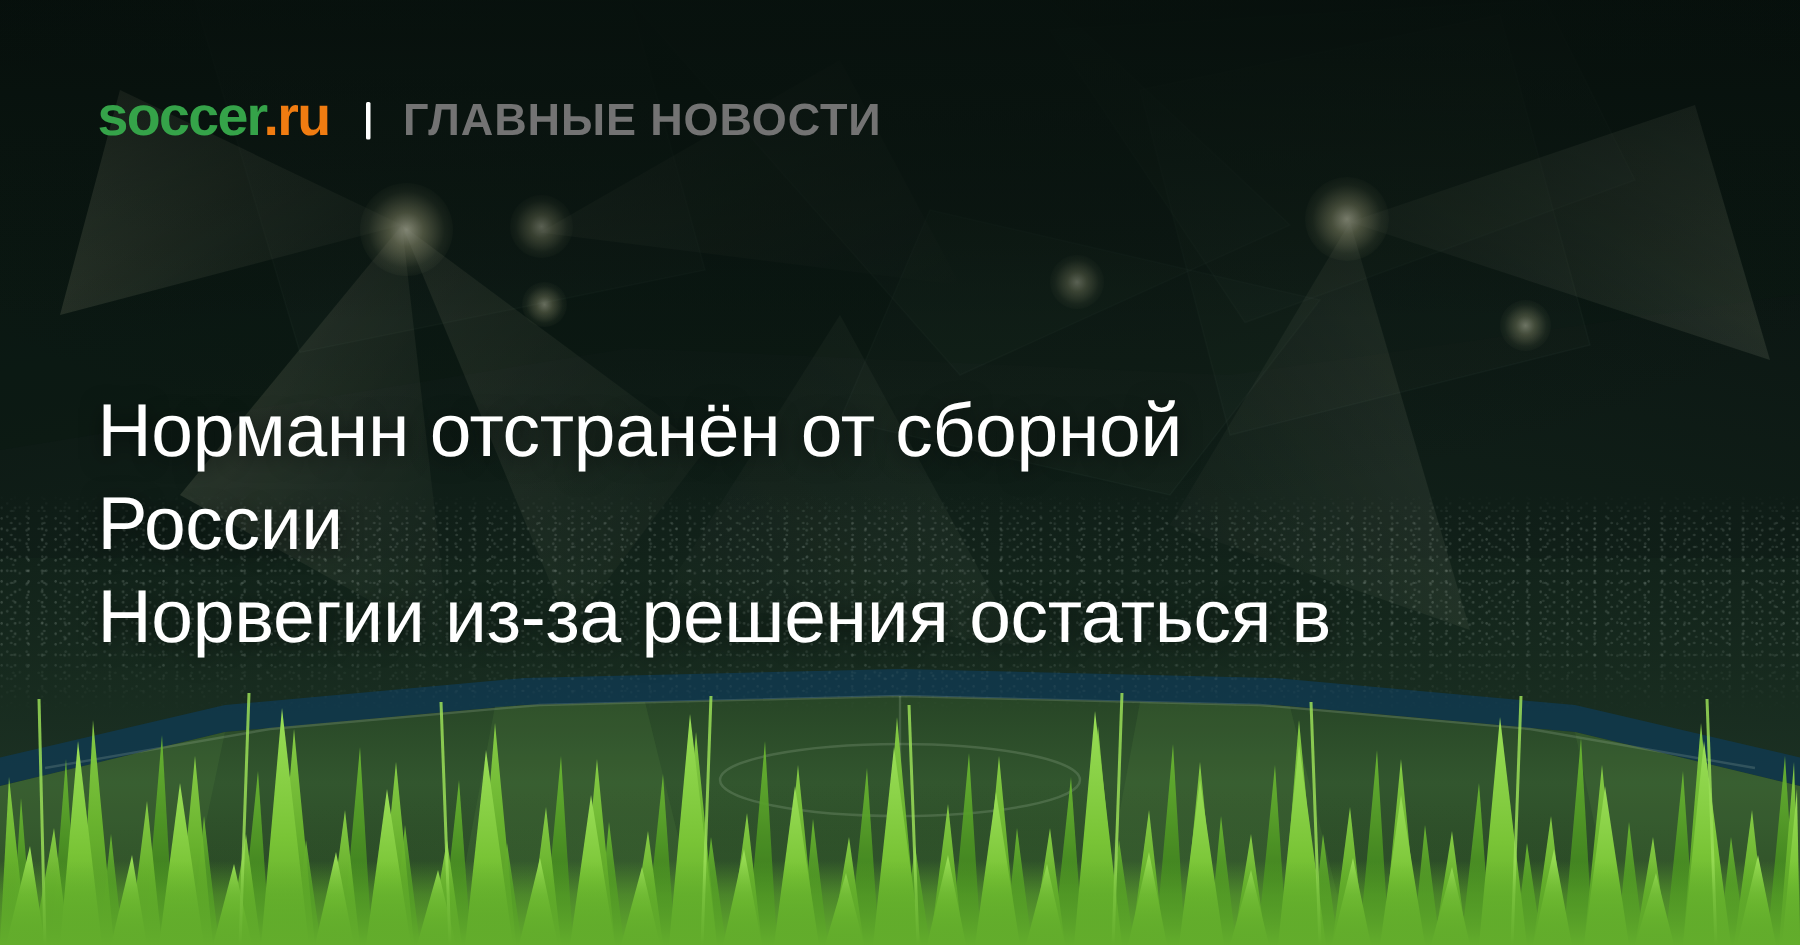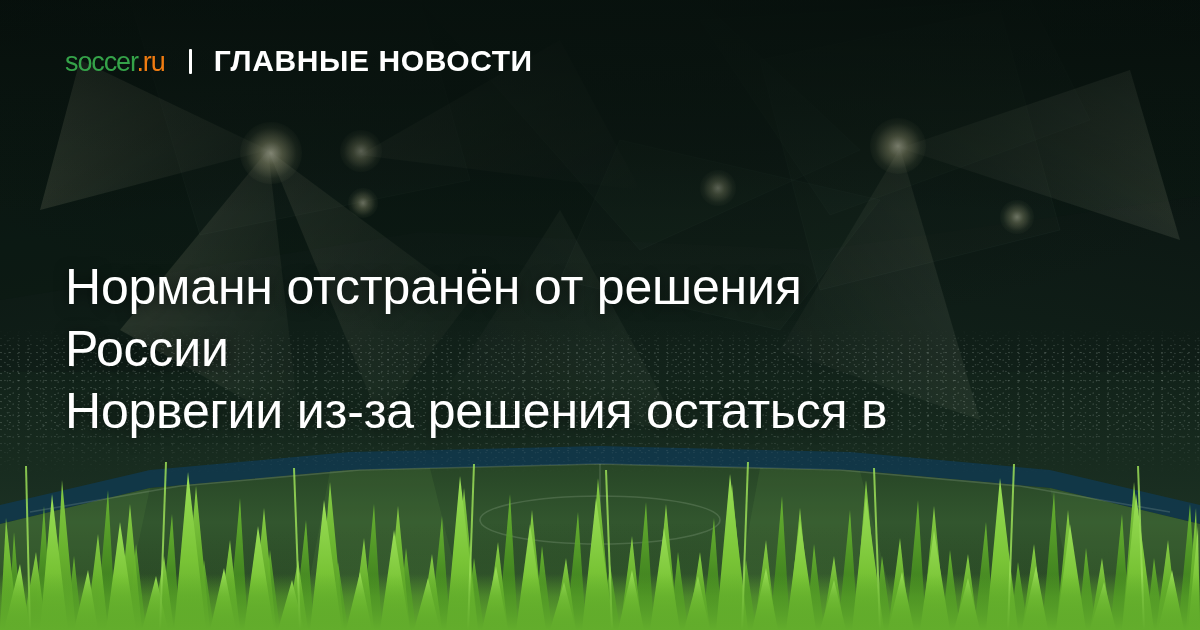--- a/index.html
+++ b/index.html
@@ -75,41 +75,42 @@
   .header {
     position: absolute;
     top: 46px;
     left: 65px;
     display: flex;
     align-items: baseline;
     gap: 0;
     z-index: 6;
   }
   .logo {
-    font-size: 27px;
-    font-weight: 400;
+    font-size: 37px;
+    font-weight: 700;
     letter-spacing: -1.1px;
     line-height: 1;
     white-space: nowrap;
+    margin-top: 13px;
   }
   .logo .word { color: #35a349; }
   .logo .tld  { color: #f07c11; }
 
   .divider {
     display: inline-block;
     width: 3px;
     height: 25px;
     background: #ffffff;
     margin: 0 22px 0 24px;
     transform: translateY(3px);
     border-radius: 1px;
   }
 
   .kicker {
-    color: #ffffff;
+    color: #737373;
     font-size: 30px;
     font-weight: 700;
     letter-spacing: .6px;
     line-height: 1;
     white-space: nowrap;
     text-transform: uppercase;
   }
 
   
   .headline {
@@ -233,21 +234,21 @@
 
   <div class="bg-layer bg-vignette"></div>
 
   <div class="header">
     <div class="logo"><span class="word">soccer</span><span class="tld">.ru</span></div>
     <span class="divider"></span>
     <div class="kicker">ГЛАВНЫЕ НОВОСТИ</div>
   </div>
 
   <h1 class="headline">
-    <span class="headline-line">Норманн отстранён от решения</span>
+    <span class="headline-line">Норманн отстранён от сборной</span>
     <span class="headline-line">России</span>
     <span class="headline-line">Норвегии из-за решения остаться в</span>
   </h1>
 
   <div class="grass">
     <svg width="1200" height="170" viewBox="0 0 1200 170" preserveAspectRatio="none" aria-hidden="true">
       <defs>
         <linearGradient id="bladeLight" x1="0" y1="1" x2="0" y2="0">
           <stop offset="0%" stop-color="#5aa327"></stop>
           <stop offset="45%" stop-color="#79c436"></stop>

